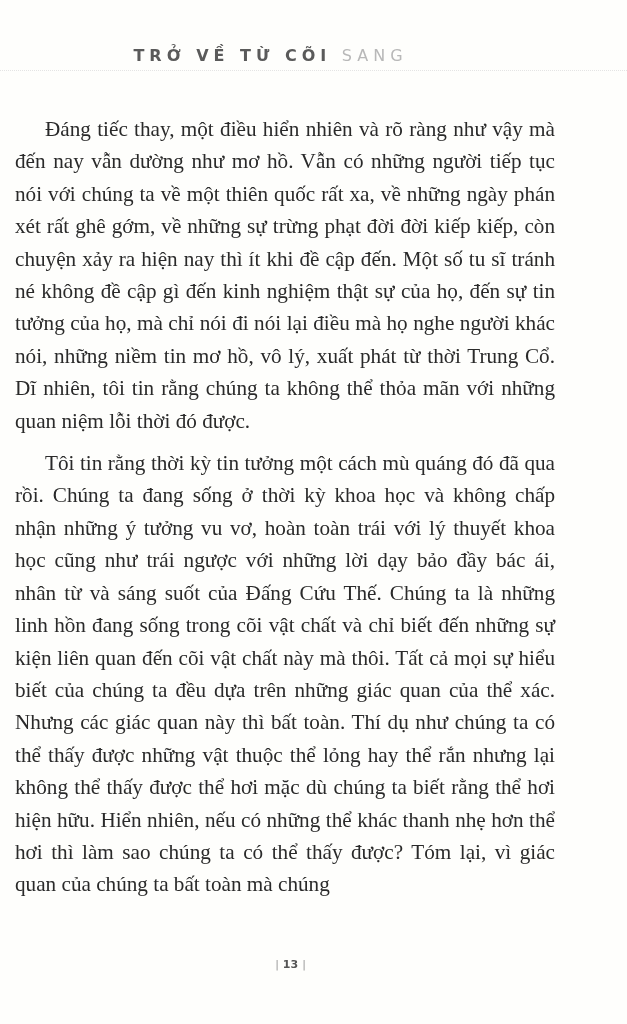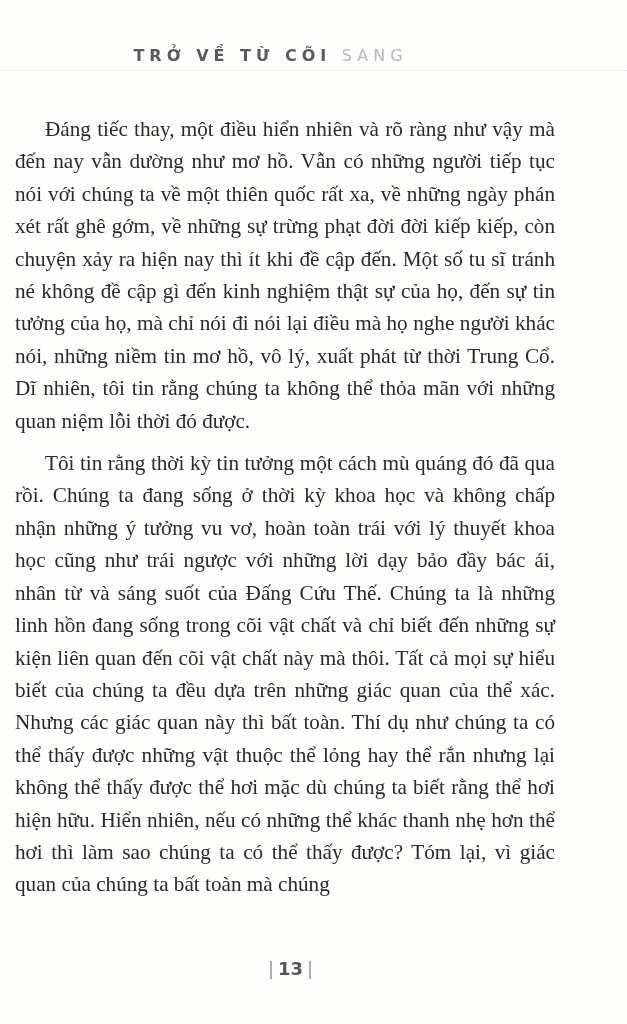--- a/index.html
+++ b/index.html
@@ -58,21 +58,21 @@
       margin-top: 10px;
       font-family: Liberation Serif, serif;
     }
     .page-number {
       position: absolute;
       top: 958px;
       left: 0;
       width: 581px;
       text-align: center;
       font-family: "DejaVu Sans", "Liberation Sans", sans-serif;
-      font-size: 18px;
+      font-size: 11px;
       font-weight: bold;
       color: #555;
     }
     .page-number .bar {
       font-weight: normal;
       color: #999;
       margin: 0 4px;
     }
   </style>
 </head>

